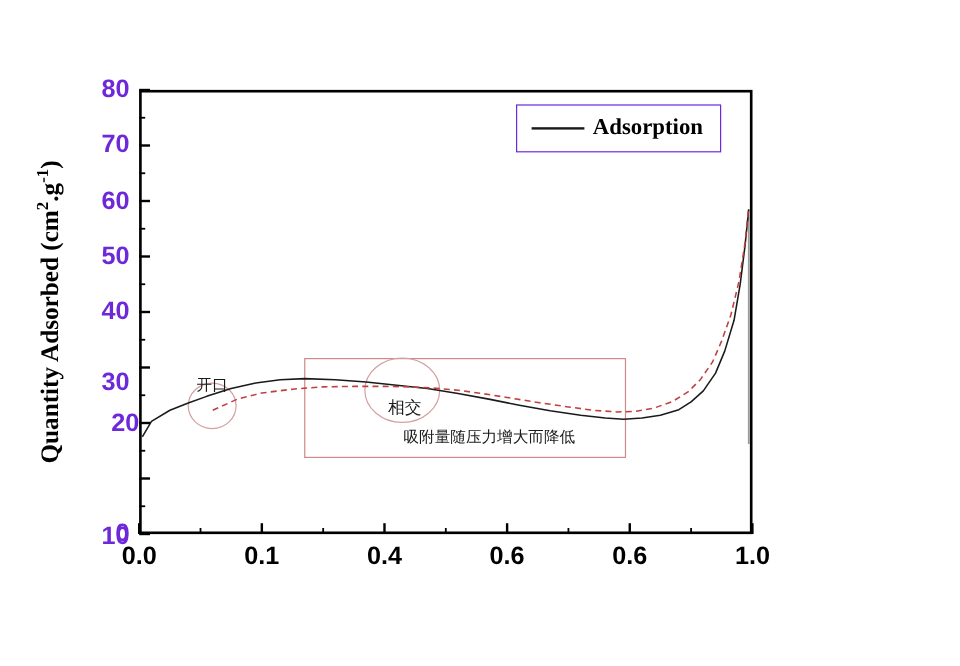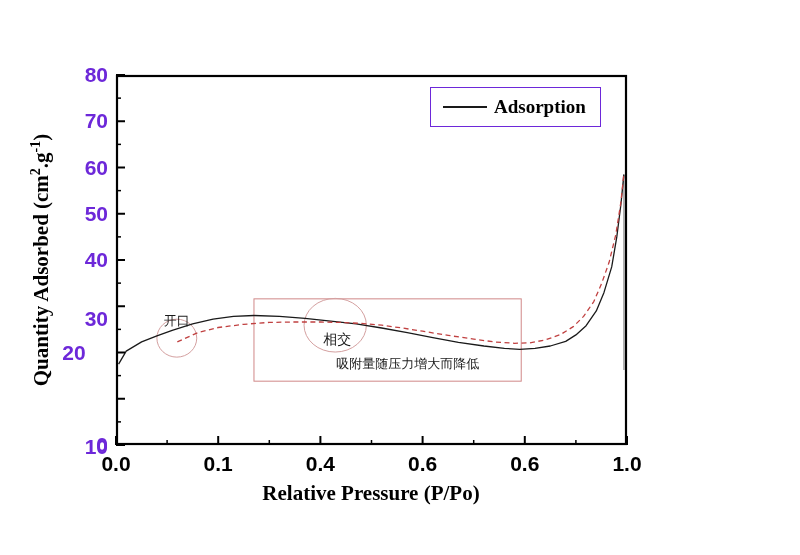--- a/index.html
+++ b/index.html
@@ -30,21 +30,20 @@
 </style>
 </head>
 <body>
 
 <div id="canvas">
 
   <div class="axis-title" id="y-axis-title">
     <span>Quantity Adsorbed (cm</span><span class="sup">2</span><span>.g</span><span class="sup">-1</span><span>)</span>
   </div>
 
-  <div class="axis-title" id="x-axis-title">Relative Pressure (P/Po)</div>
 
   <div id="plot-frame">
       <svg id="chart-svg" width="511" height="370" viewBox="0 0 511 370">
         <rect x="137.97" y="223.85" width="267.25300000000004" height="82.32500000000002" fill="none" stroke="#d08888" stroke-width="1"></rect>
         <ellipse cx="60.809" cy="263.1625" rx="19.929" ry="18.9625" fill="none" stroke="#d4a0a0" stroke-width="1"></ellipse>
         <ellipse cx="219.219" cy="250.2125" rx="31.171" ry="26.825" fill="none" stroke="#d4a0a0" stroke-width="1"></ellipse>
         <line x1="507.93399999999997" x2="507.93399999999997" y1="295.075" y2="99.90000000000003" stroke="#9a9a9a" stroke-width="1.4"></line>
         <polyline points="2.6,289.1 10.2,276.1 25.6,266.9 40.9,260.8 56.2,255.3 76.6,248.8 97.1,244.2 117.5,241.4 138.0,240.5 163.5,241.4 189.1,243.3 214.6,246.1 240.2,248.8 265.7,253.0 291.3,257.6 316.8,262.7 342.4,267.3 367.9,271.0 388.4,273.3 403.7,274.3 419.0,273.3 434.3,271.0 449.7,266.4 459.9,259.9 470.1,250.7 480.3,235.9 488.0,217.4 495.7,191.9 500.8,161.9 504.9,129.5 507.9,99.4" fill="none" stroke="#1a1a1a" stroke-width="1.3" stroke-linejoin="round"></polyline>
         <polyline points="61.3,266.9 81.8,257.6 102.2,252.5 127.8,249.3 153.3,247.4 178.8,247.0 204.4,247.0 224.8,247.4 245.3,248.4 265.7,250.2 286.2,253.0 306.6,256.2 332.2,260.4 357.7,264.1 378.1,266.9 398.6,268.3 413.9,267.8 429.2,265.0 444.6,259.5 457.3,251.6 467.6,241.4 477.8,226.6 485.4,209.1 493.1,187.3 499.8,159.6 504.9,127.2 507.9,98.1" fill="none" stroke="#c04040" stroke-width="1.3" stroke-linejoin="round" stroke-dasharray="5 3.5"></polyline>
         <line x1="0" x2="0" y1="370" y2="361" stroke="#000" stroke-width="2"></line>
@@ -87,21 +86,21 @@
   </div>
 
 <div class="tick-label-x" style="left: 116px; top: 452px;">0.0</div>
     <div class="tick-label-x" style="left: 218.2px; top: 452px;">0.1</div>
     <div class="tick-label-x" style="left: 320.4px; top: 452px;">0.4</div>
     <div class="tick-label-x" style="left: 422.6px; top: 452px;">0.6</div>
     <div class="tick-label-x" style="left: 524.8px; top: 452px;">0.6</div>
     <div class="tick-label-x" style="left: 627px; top: 452px;">1.0</div>
     <div class="tick-label-y" style="left: 56px; top: 445px;">0</div>
     <div class="tick-label-y" style="left: 56px; top: 398.75px; margin-top: 48px;">10</div>
-    <div class="tick-label-y" style="left: 48px; top: 352.5px; text-align: center;">20</div>
+    <div class="tick-label-y" style="left: 64px; top: 352.5px;">20</div>
     <div class="tick-label-y" style="left: 56px; top: 291px; margin-top: 28px;">30</div>
     <div class="tick-label-y" style="left: 56px; top: 260px;">40</div>
     <div class="tick-label-y" style="left: 56px; top: 213.75px;">50</div>
     <div class="tick-label-y" style="left: 56px; top: 167.5px;">60</div>
     <div class="tick-label-y" style="left: 56px; top: 121.25px;">70</div>
     <div class="tick-label-y" style="left: 56px; top: 75px;">80</div>
     <div class="annot-text" style="left: 176.809px; top: 321.05px; font-size: 13px;">开口</div>
     <div class="annot-text" style="left: 337.263px; top: 340px; font-size: 14px;">相交</div>
     <div class="annot-text" style="left: 407.781px; top: 364.062px; font-size: 13px;">吸附量随压力增大而降低</div>
   </div>

